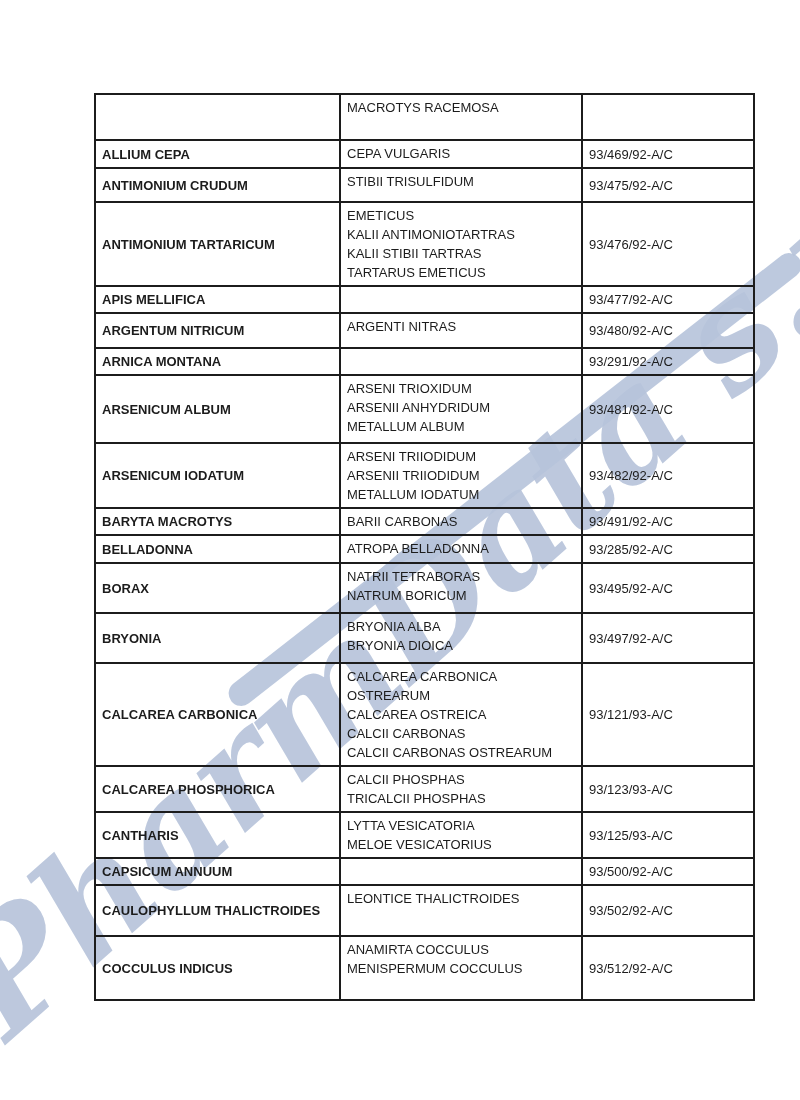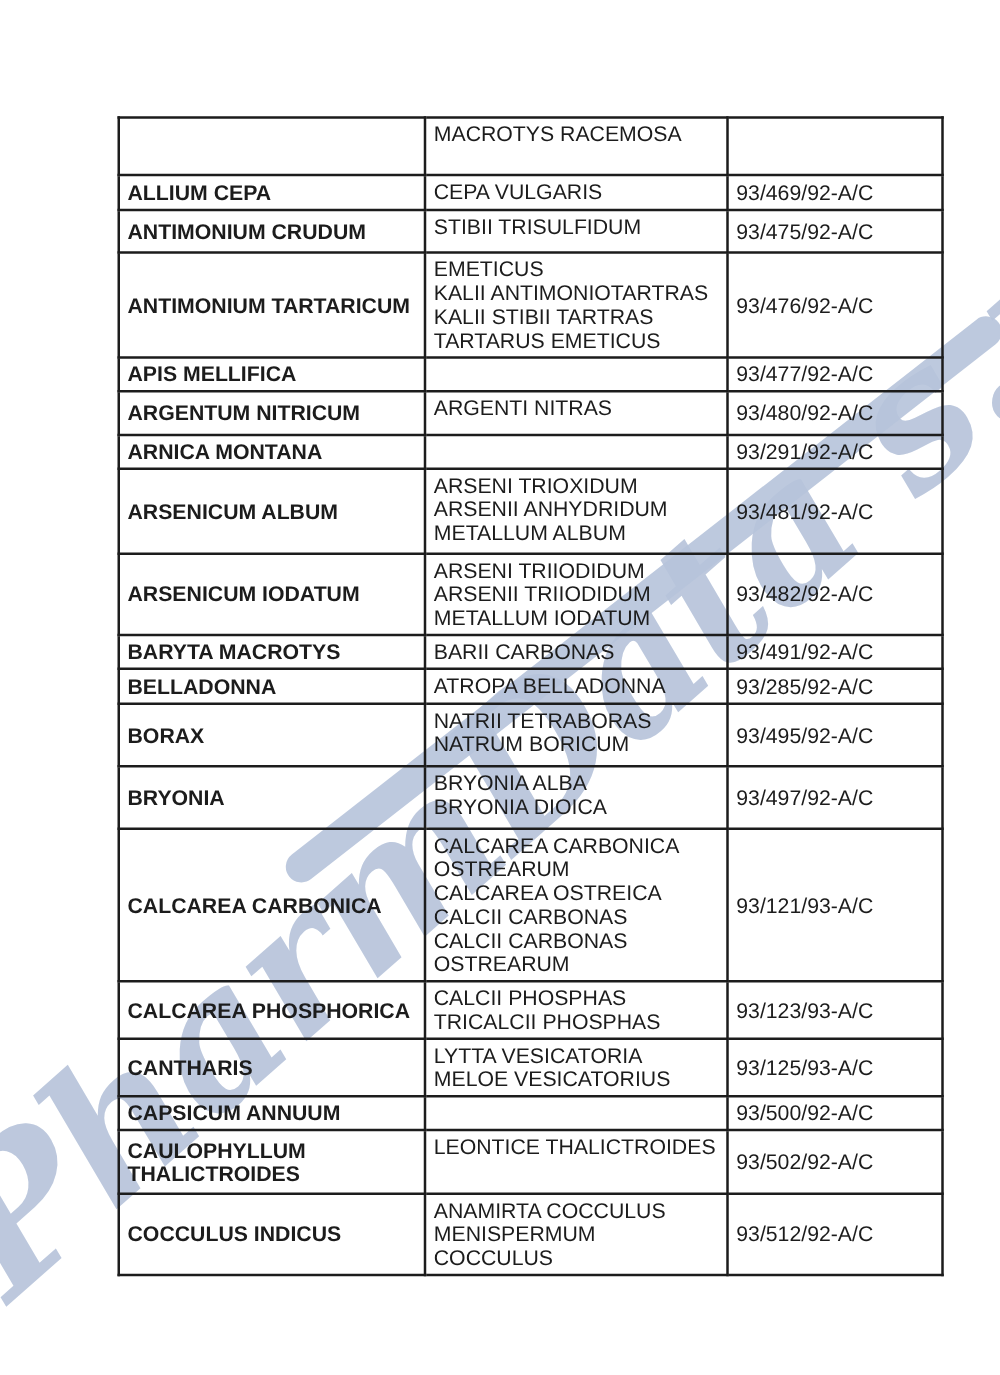--- a/index.html
+++ b/index.html
@@ -59,21 +59,21 @@
   }
   table.remedies {
     border-collapse: collapse;
     table-layout: fixed;
     width: 620px;
     background: transparent;
   }
   table.remedies td {
     border: 2px solid #1c1c1c;
     padding: 3px 5px 3px 6px;
-    font-size: 17px;
+    font-size: 13px;
     line-height: 19px;
     overflow: hidden;
     white-space: pre-line;
     word-wrap: break-word;
   }
   td.col-name {
     width: 232px;
     font-weight: bold;
     vertical-align: middle;
   }

